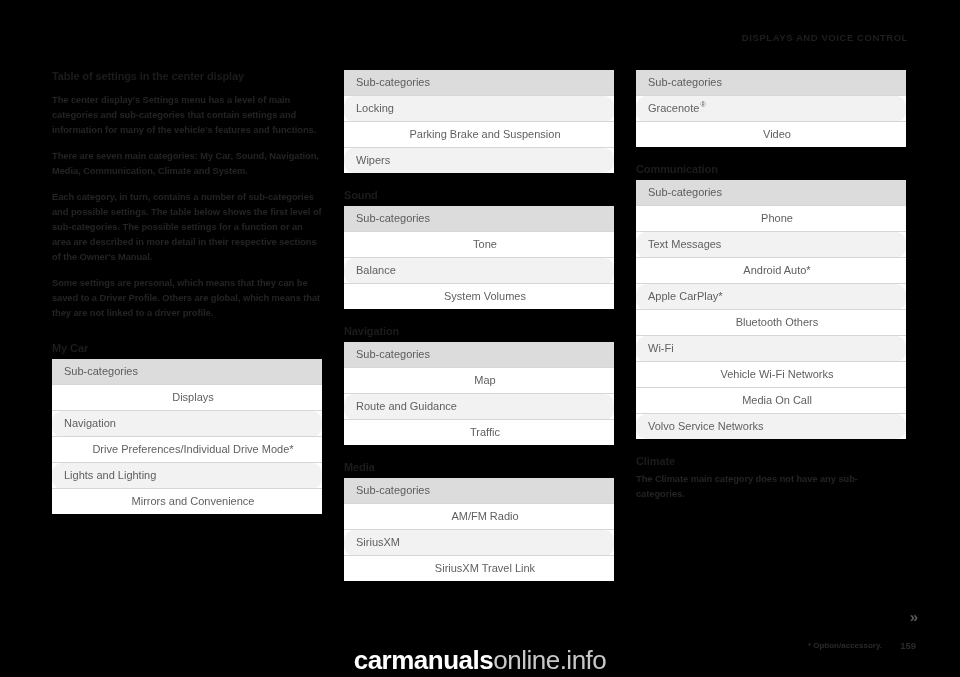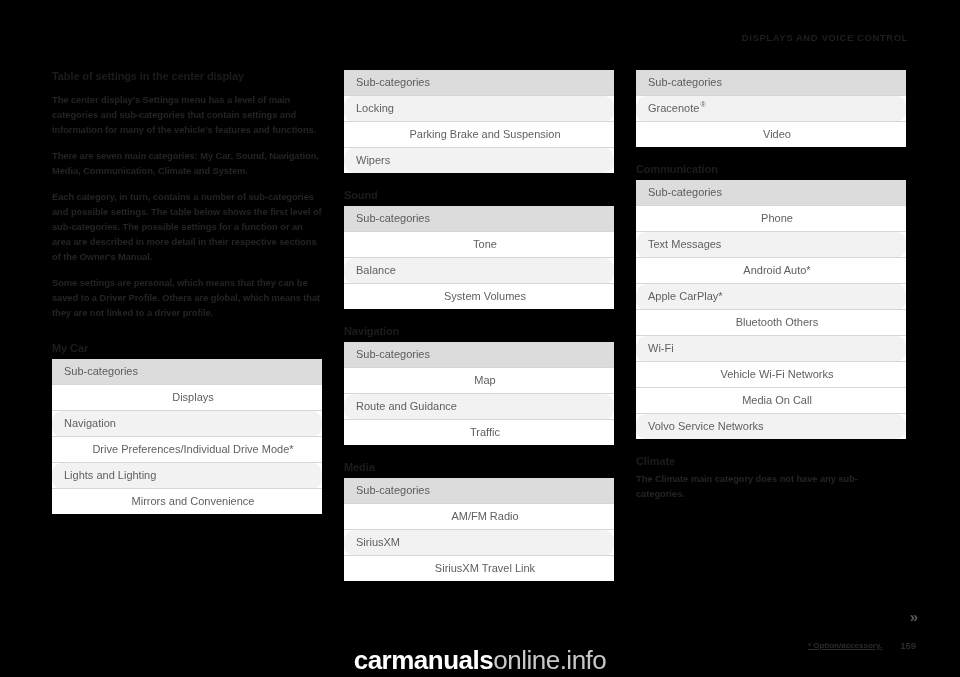--- a/index.html
+++ b/index.html
@@ -123,21 +123,20 @@
     letter-spacing: -2px;
   }
   .footer-note {
     position: absolute;
     right: 78px;
     bottom: 27px;
     font-size: 8px;
     font-weight: bold;
     color: #2b2b2b;
     white-space: nowrap;
-    text-decoration: underline;
   }
   .page-num {
     position: absolute;
     right: 44px;
     bottom: 26px;
     font-size: 9.5px;
     font-weight: bold;
     color: #2b2b2b;
   }
 

